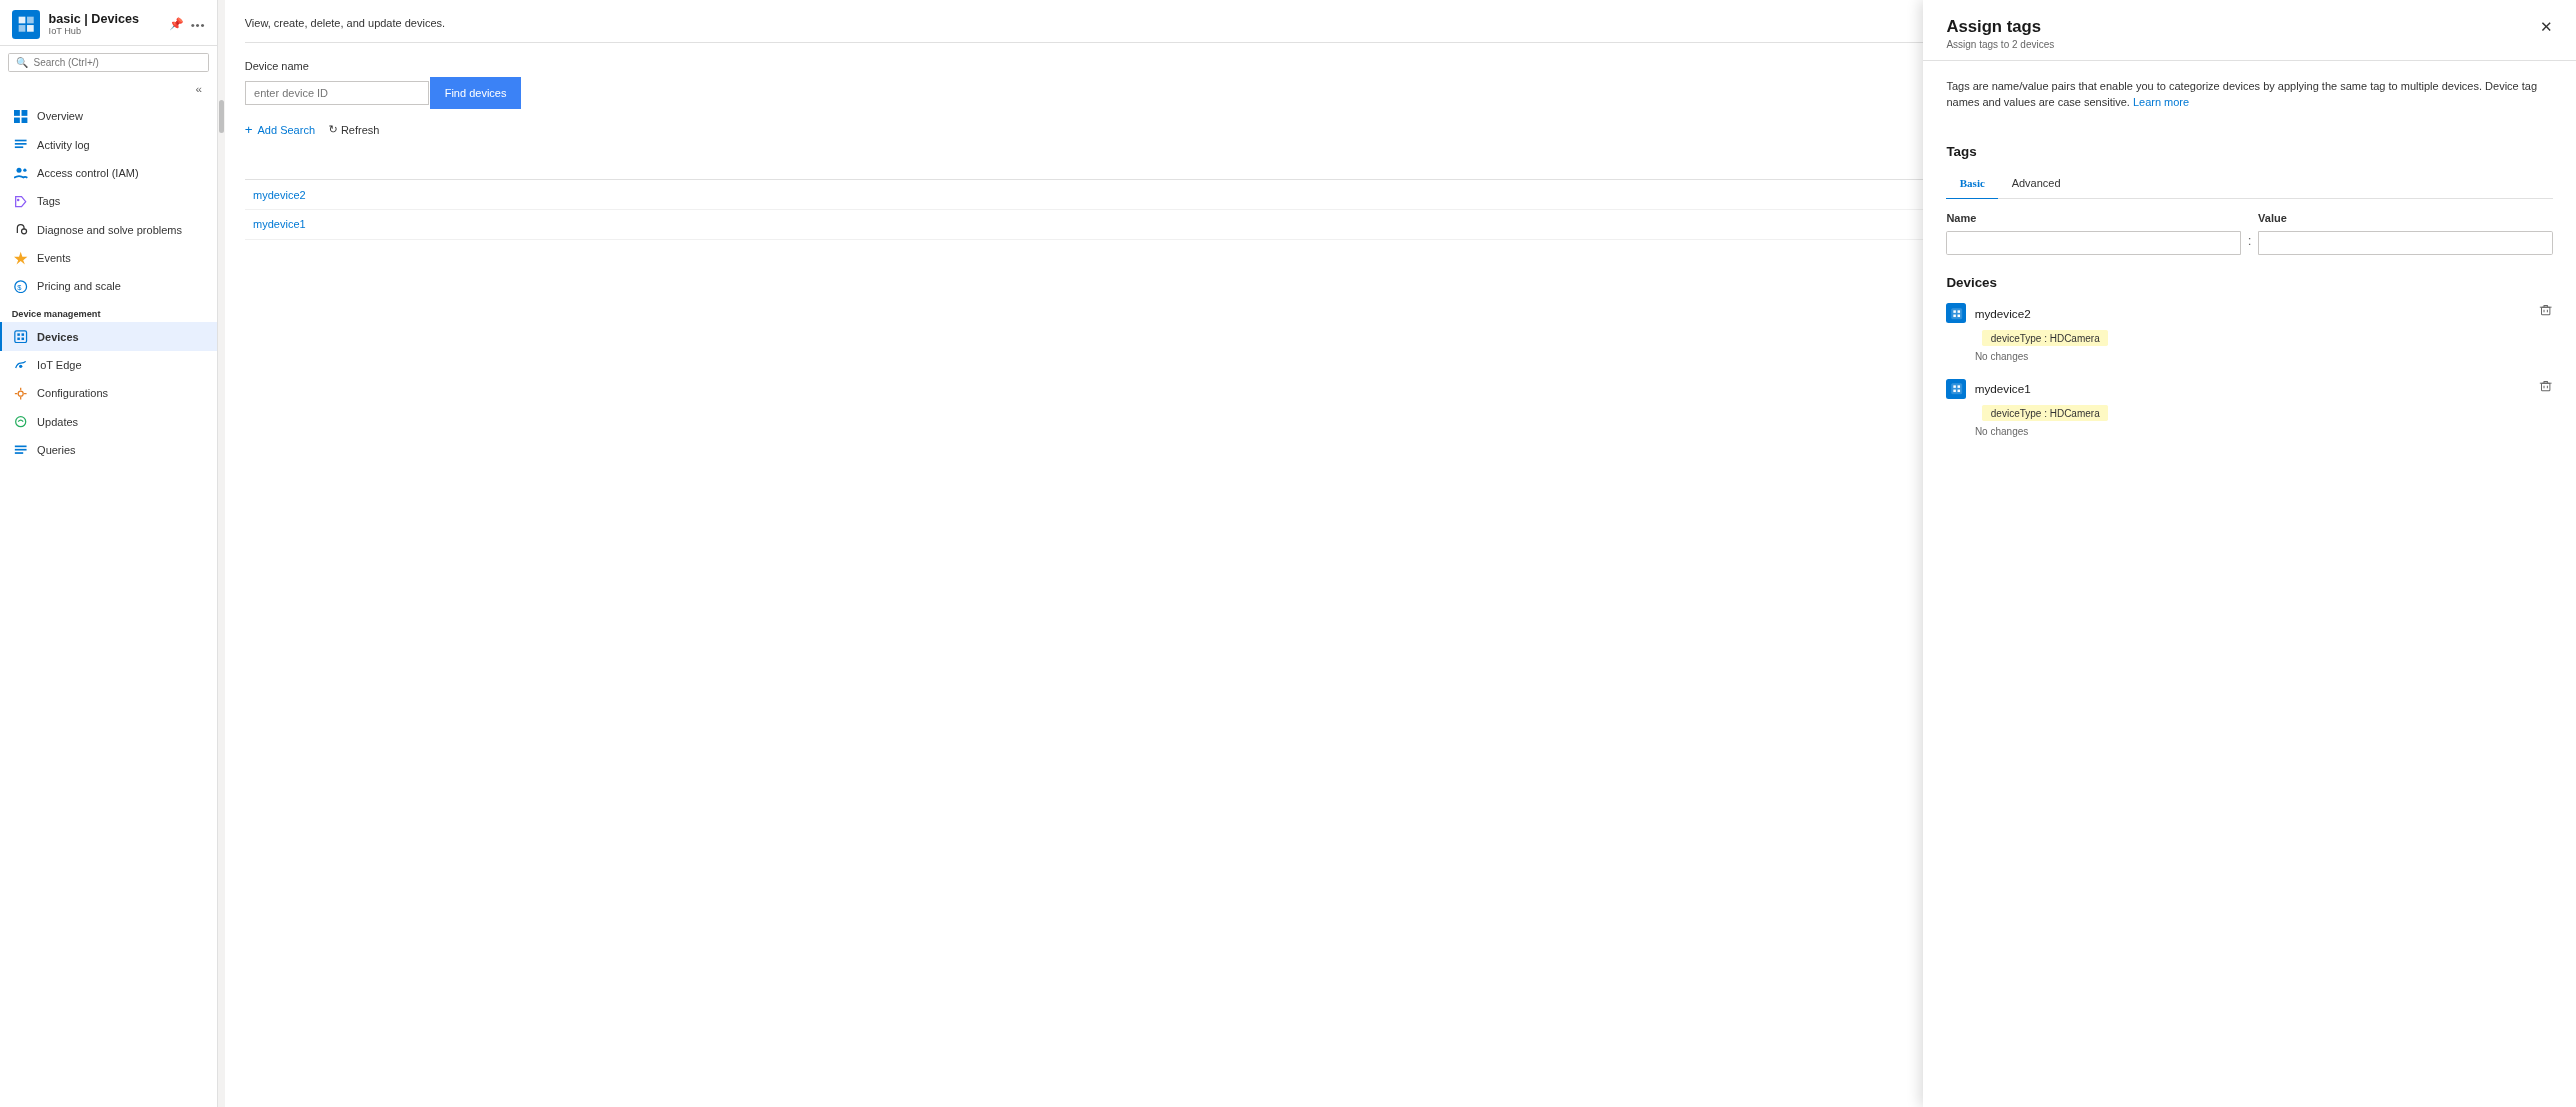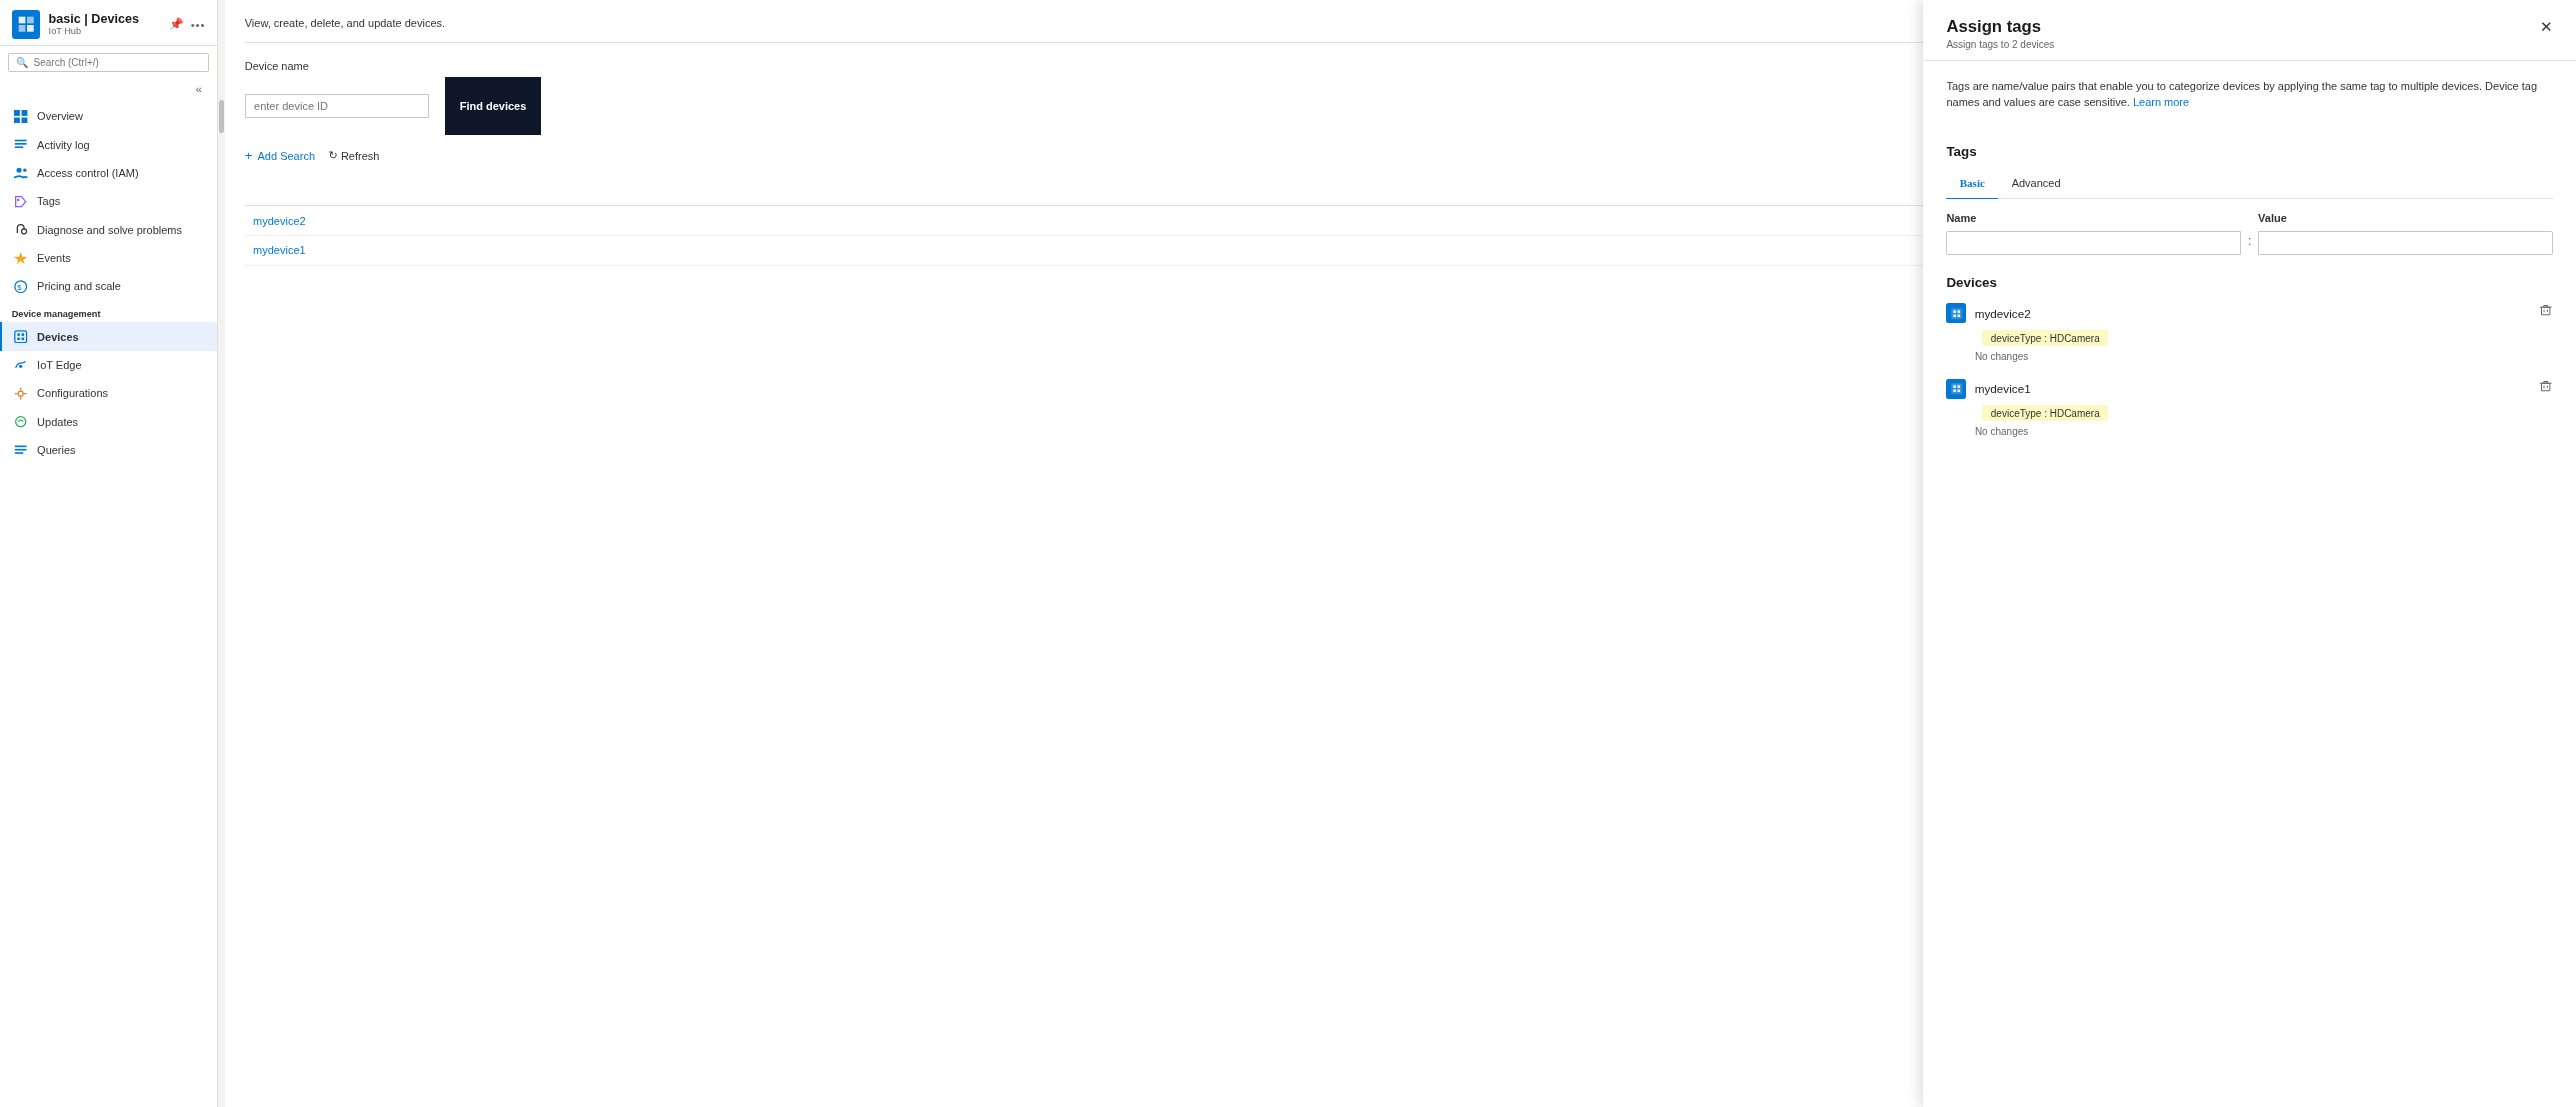--- a/index.html
+++ b/index.html
@@ -79,32 +79,32 @@
     }
     .main-inner {
       padding: 16.7px 20px;
       background: #fff; min-height: 100vh;
     }
     .main-description {
       font-size: 11px; color: #333; margin-bottom: 16.7px;
       border-bottom: 0.8px solid #e0e0e0; padding-bottom: 13.4px;
     }
     .search-row {
-      display: flex; align-items: center; gap: 16px; margin-bottom: 13.4px;
+      display: flex; align-items: center; gap: 1px; margin-bottom: 13.4px;
     }
     .device-name-label {
       font-size: 11px; color: #333; margin-bottom: 5px;
     }
     .device-search-input {
       border: 0.8px solid #c8c6c4; padding: 5px 8.4px; font-size: 11px;
       width: 184px; outline: none; color: #999;
     }
     .find-btn {
-      background: #0f172a; color: #fff; border: none; padding: 23px 15px;
-      font-size: 11px; cursor: pointer; font-weight: 700;
+      background: #3b82f6; color: #fff; border: none; padding: 10px 15px;
+      font-size: 11px; cursor: pointer; font-weight: 400;
     }
     .action-row {
       display: flex; align-items: center; gap: 13.4px; margin-bottom: 16.7px;
     }
     .add-device-btn {
       display: flex; align-items: center; gap: 5px;
       color: #0078d4; background: none; border: none; font-size: 11px;
       cursor: pointer; font-weight: 500;
     }
     .refresh-btn {

